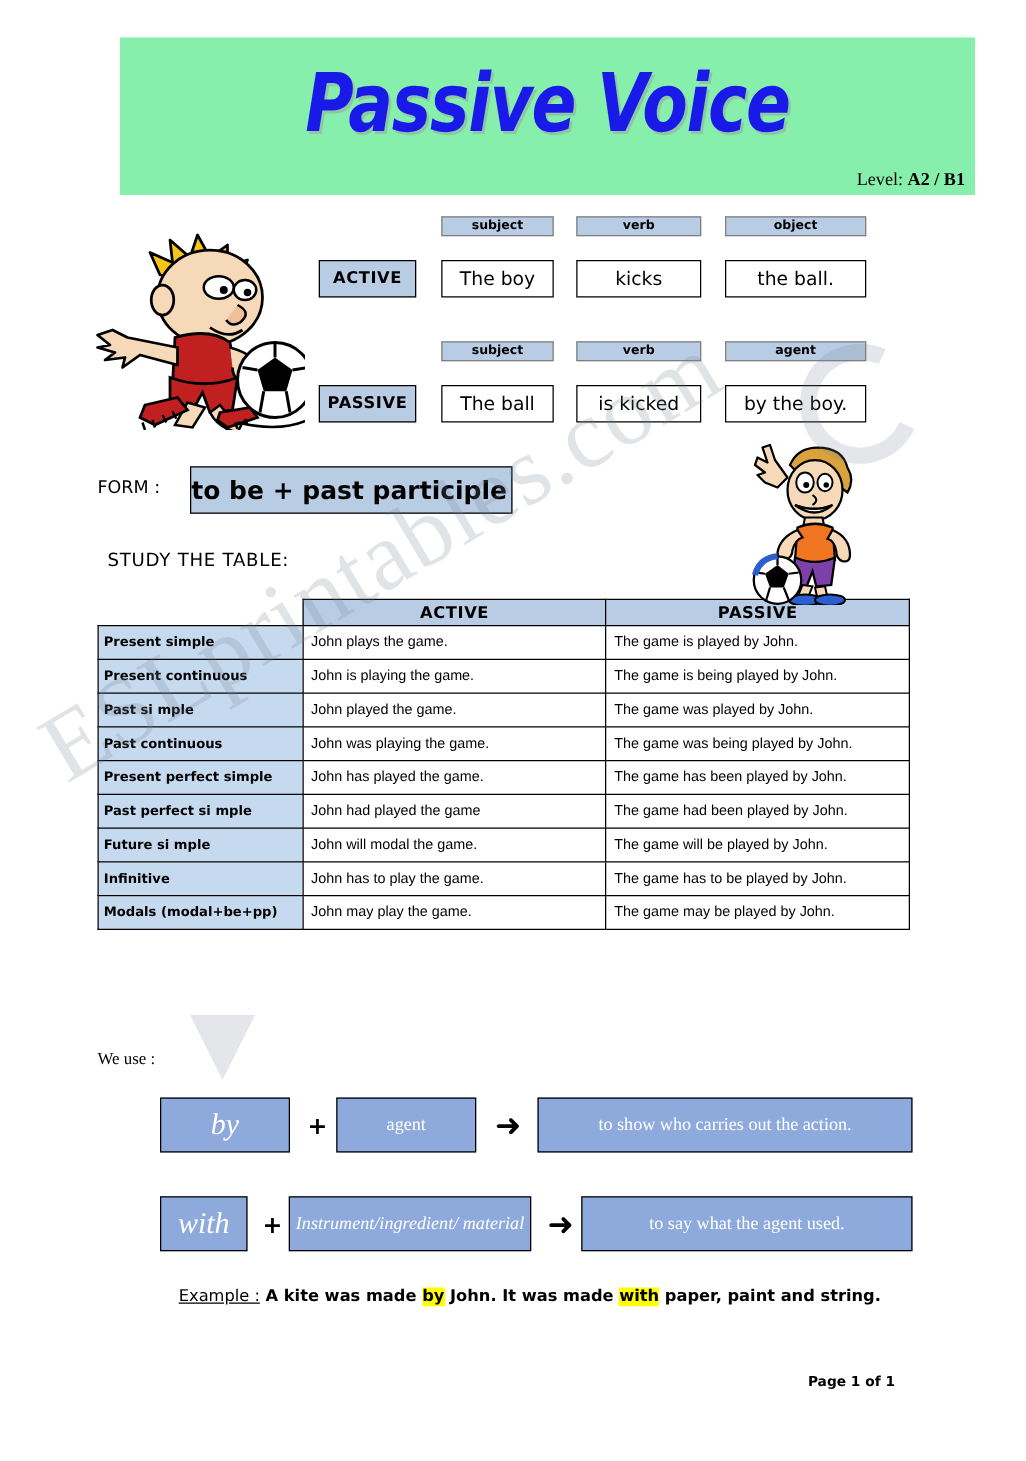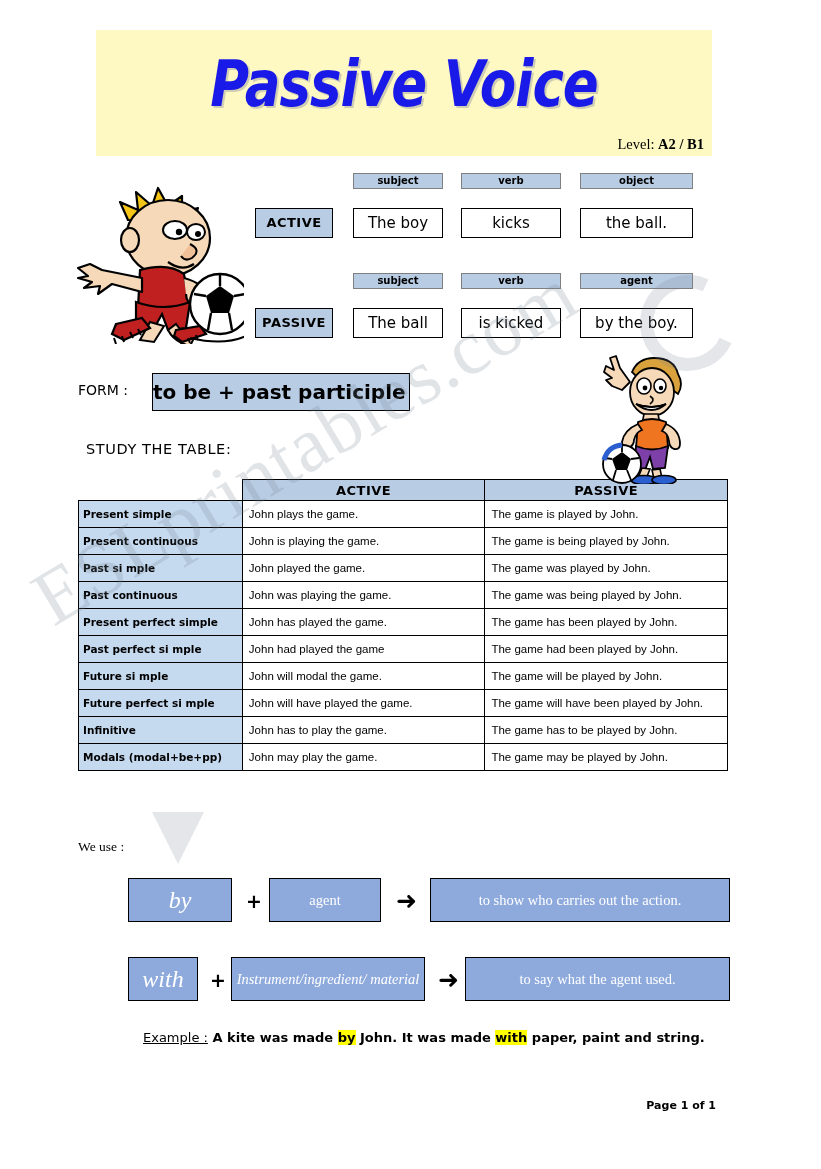--- a/index.html
+++ b/index.html
@@ -47,22 +47,22 @@
     left: 152px; top: 812px;
     width: 52px; height: 52px;
     background: rgba(120,130,145,0.20);
     clip-path: polygon(0 0, 100% 0, 50% 100%);
   }
 
   
   #banner {
     position: absolute;
     left: 96px; top: 30px;
-    width: 616px; height: 126px;
-    background: #fef9c3;
+    width: 684px; height: 126px;
+    background: #86efac;
     z-index: 2;
   }
   #banner-title {
     position: absolute;
     left: 0; right: 0; top: 16px;
     text-align: center;
     font-family: "DejaVu Sans", sans-serif;
     font-weight: bold;
     font-style: italic;
     font-size: 53px;
@@ -429,25 +429,20 @@
         <td class="tense col-tense">Past perfect si mple</td>
         <td class="sentence col-active"><span>John </span><b>had played</b><span> the game</span></td>
         <td class="sentence col-passive"><span>The game </span><b>had been played</b><span> by John.</span></td>
       </tr>
       <tr>
         <td class="tense col-tense">Future si mple</td>
         <td class="sentence col-active"><span>John </span><b>will modal</b><span> the game.</span></td>
         <td class="sentence col-passive"><span>The game </span><b>will be played</b><span> by John.</span></td>
       </tr>
       <tr>
-        <td class="tense col-tense">Future perfect si mple</td>
-        <td class="sentence col-active"><span>John </span><b>will have played</b><span> the game.</span></td>
-        <td class="sentence col-passive"><span>The game </span><b>will have been played</b><span> by John.</span></td>
-      </tr>
-      <tr>
         <td class="tense col-tense">Infinitive</td>
         <td class="sentence col-active"><span>John </span><b>has to play</b><span> the game.</span></td>
         <td class="sentence col-passive"><span>The </span><b>game has to be played</b><span> by John.</span></td>
       </tr>
       <tr>
         <td class="tense col-tense">Modals (modal+be+pp)</td>
         <td class="sentence col-active"><span>John </span><b>may play</b><span> the game.</span></td>
         <td class="sentence col-passive"><span>The game </span><b>may be played</b><span> by John.</span></td>
       </tr>
     </tbody>

